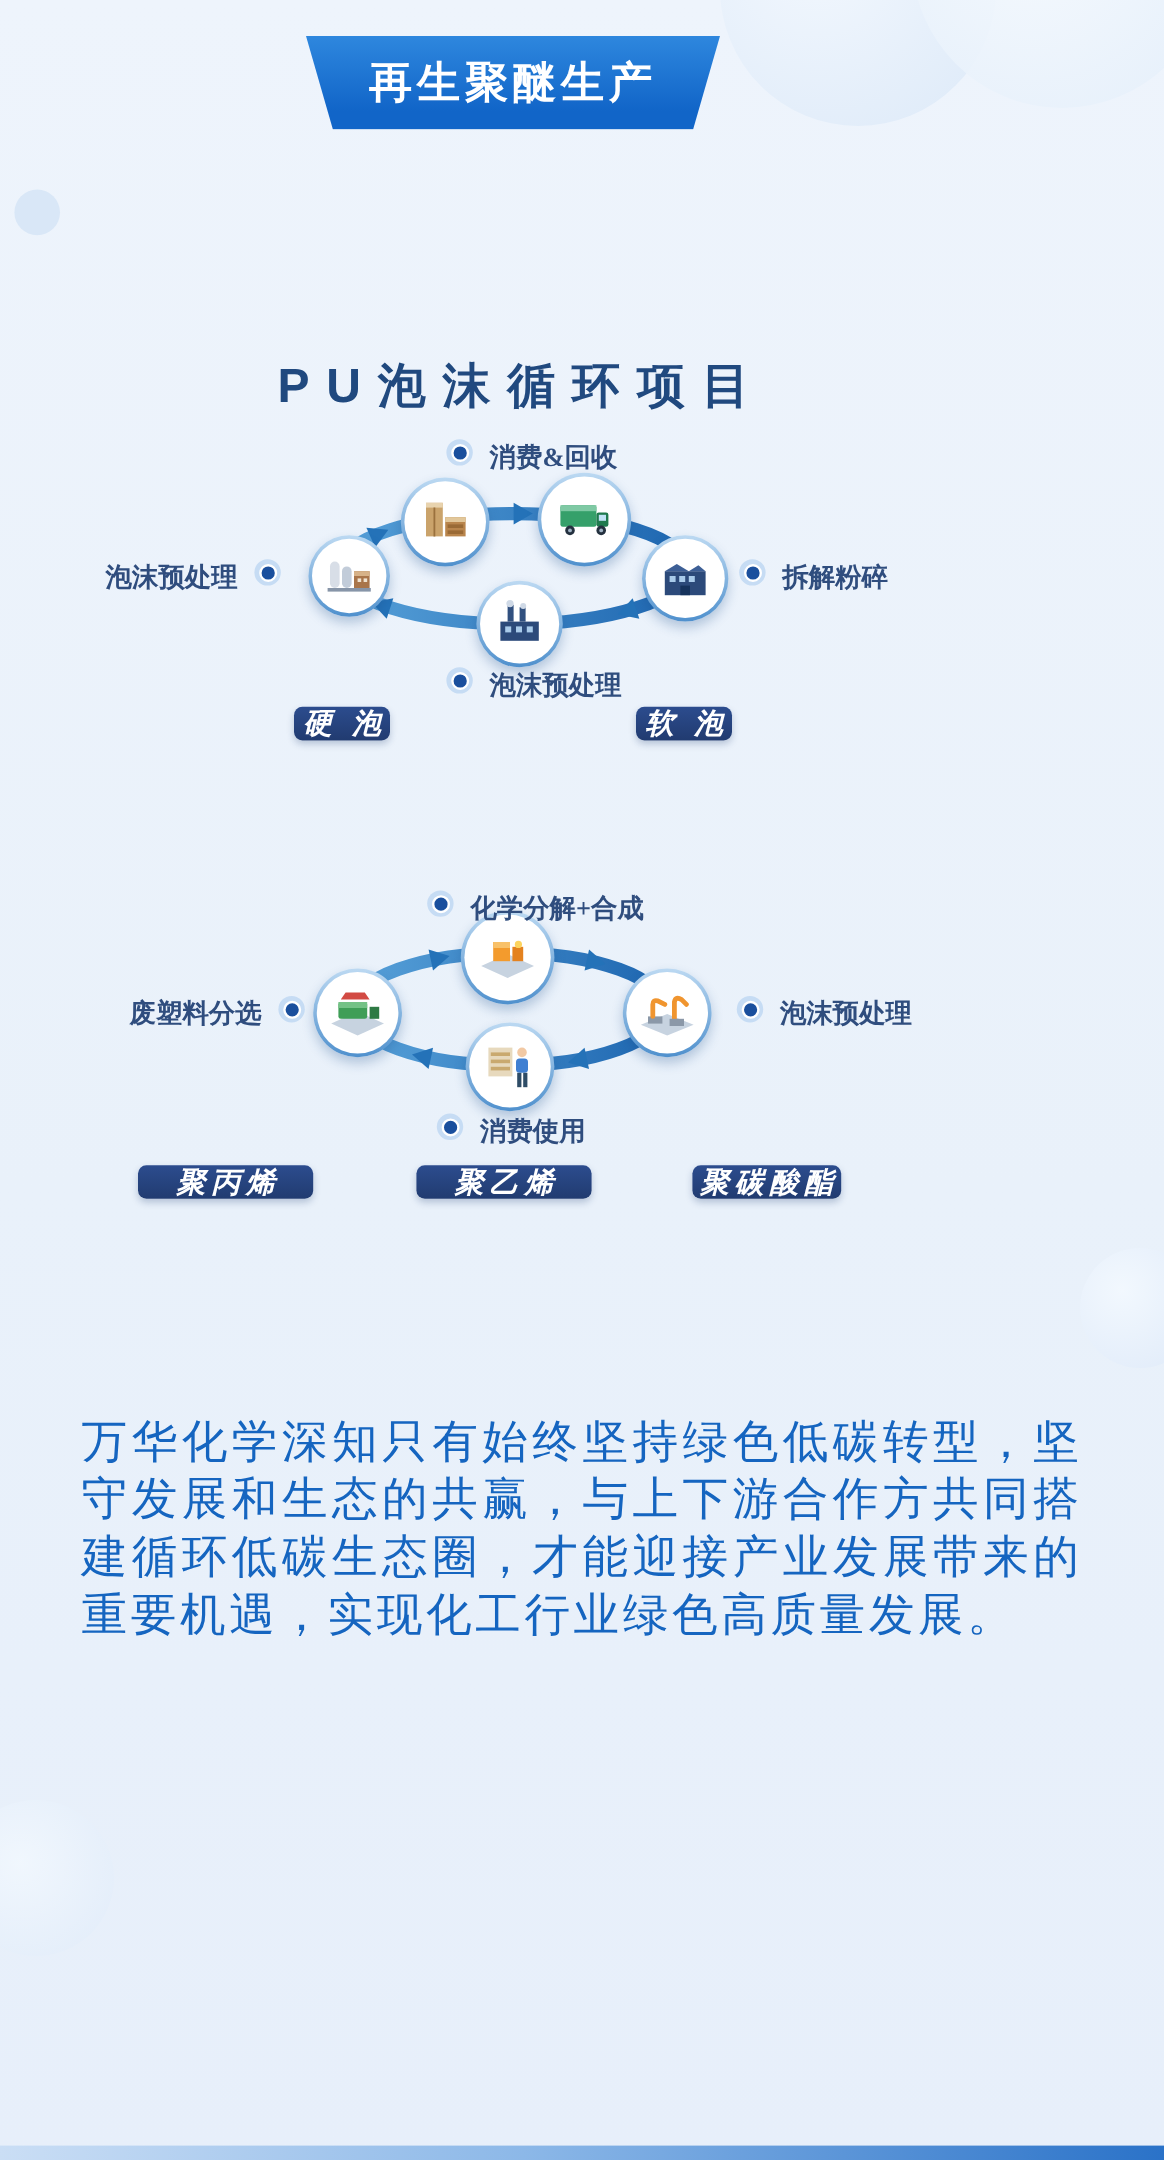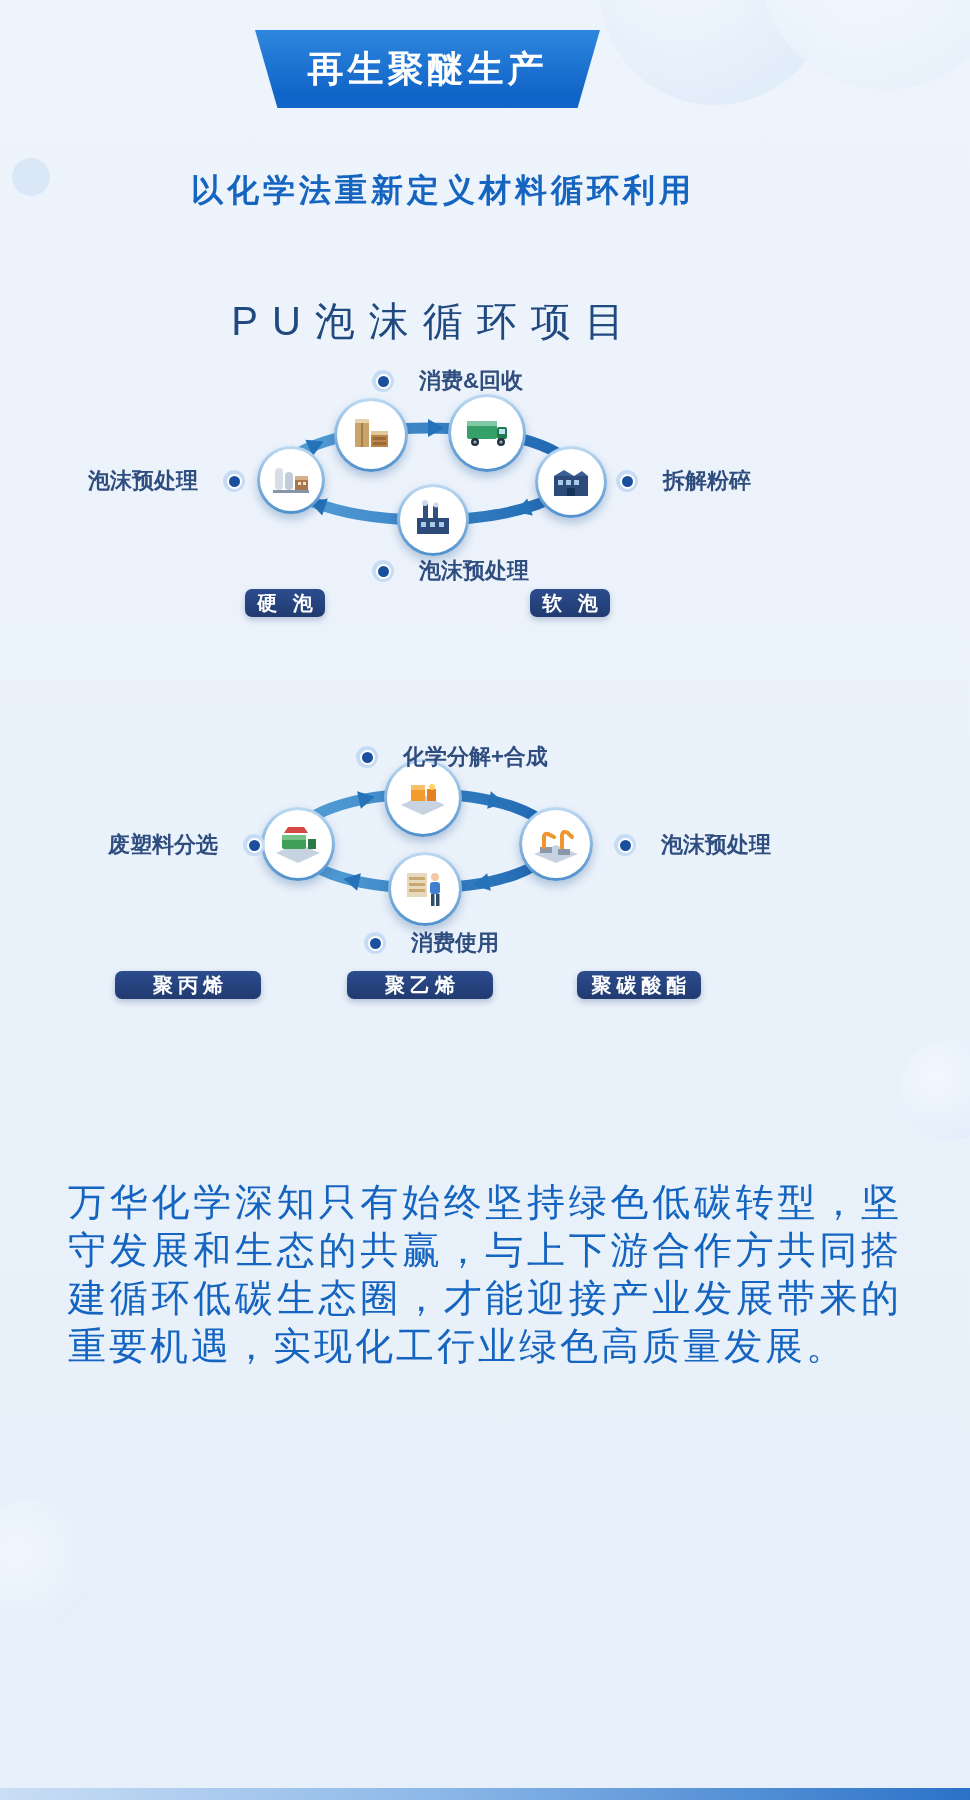--- a/index.html
+++ b/index.html
@@ -21,47 +21,47 @@
     clip-path:polygon(0 0,100% 0,93.5% 100%,6.5% 100%);
     display:flex;align-items:center;justify-content:center;
     box-shadow:0 6px 14px rgba(21,90,170,.25);
   }
   .banner-text{color:#ffffff;font-size:36px;font-weight:bold;letter-spacing:4px;}
 
   .intro{position:absolute;left:0;top:163px;width:886px;text-align:center;
     color:#1565c0;font-size:32px;font-weight:bold;letter-spacing:4px;line-height:54px;}
 
   .sec-title{position:absolute;left:0;width:870px;margin:0;text-align:center;
-    color:#20497f;font-size:40px;font-weight:normal;letter-spacing:14px;}
+    color:#20497f;font-size:40px;font-weight:bold;letter-spacing:14px;}
   .t1{top:294px;}
   .t2{top:660px;}
 
   .diagram{position:absolute;left:0;width:970px;}
   .dg1{top:360px;height:240px;}
   .dg2{top:720px;height:260px;}
   .cycle-svg{position:absolute;left:0;top:0;}
 
   .node{position:absolute;border-radius:50%;padding:3px;z-index:2;
     background:linear-gradient(180deg,#bcd9f2 0%,#4f90cd 100%);
     box-shadow:0 5px 10px rgba(30,80,140,.28);}
   .node-inner{width:100%;height:100%;border-radius:50%;background:#ffffff;
     display:flex;align-items:center;justify-content:center;overflow:hidden;}
 
-  .step{position:absolute;display:flex;align-items:center;gap:25px;z-index:2;}
+  .step{position:absolute;display:flex;align-items:flex-start;gap:14px;z-index:2;font-family:Liberation Serif, serif;}
   .step-text{color:#2f4d7e;font-size:22px;font-weight:600;white-space:nowrap;}
   .dot{width:22px;height:22px;border-radius:50%;background:#c6dcf4;flex:0 0 auto;
     display:flex;align-items:center;justify-content:center;}
   .dot::after{content:"";width:11px;height:11px;border-radius:50%;
     background:#1a4f9d;border:2px solid #ffffff;}
 
   .pill{position:absolute;height:28px;border-radius:7px;z-index:2;
     background:linear-gradient(180deg,#2c4c8e,#213b70);
-    color:#ffffff;font-size:20px;font-weight:bold;letter-spacing:5px;
+    color:#ffffff;font-size:24px;font-weight:bold;letter-spacing:5px;
     display:flex;align-items:center;justify-content:center;text-indent:5px;
-    box-shadow:0 3px 6px rgba(25,55,110,.25);}
+    box-shadow:0 3px 6px rgba(25,55,110,.25);font-style:italic;}
 
   .paragraph{position:absolute;left:68px;top:1140px;width:834px;
     color:#1565c0;font-size:38px;line-height:48px;letter-spacing:3px;
     text-align:justify;}
 
   .bottom-bar{position:absolute;left:0;top:1788px;width:970px;height:12px;
     background:linear-gradient(90deg,#cadef5 0%,#8cb8e8 45%,#2a72c8 100%);}
 </style>
 </head>
 <body>
@@ -72,21 +72,20 @@
   <div class="deco d2"></div>
   <div class="deco d3"></div>
   <div class="deco d4"></div>
   <div class="deco d5"></div>
 
   <div class="banner">
     <span class="banner-text">再生聚醚生产</span>
   </div>
 
   <div class="intro">
-    <div>以化学法重新定义材料循环利用</div>
   </div>
 
   <h2 class="sec-title t1">PU泡沫循环项目</h2>
 
   <div class="diagram dg1">
     <svg class="cycle-svg" width="970" height="240" viewBox="0 0 970 240">
       <defs>
         <linearGradient id="arc1" x1="0" y1="0" x2="1" y2="0">
           <stop offset="0" stop-color="#57a1d9"></stop>
           <stop offset="1" stop-color="#1e66b0"></stop>

